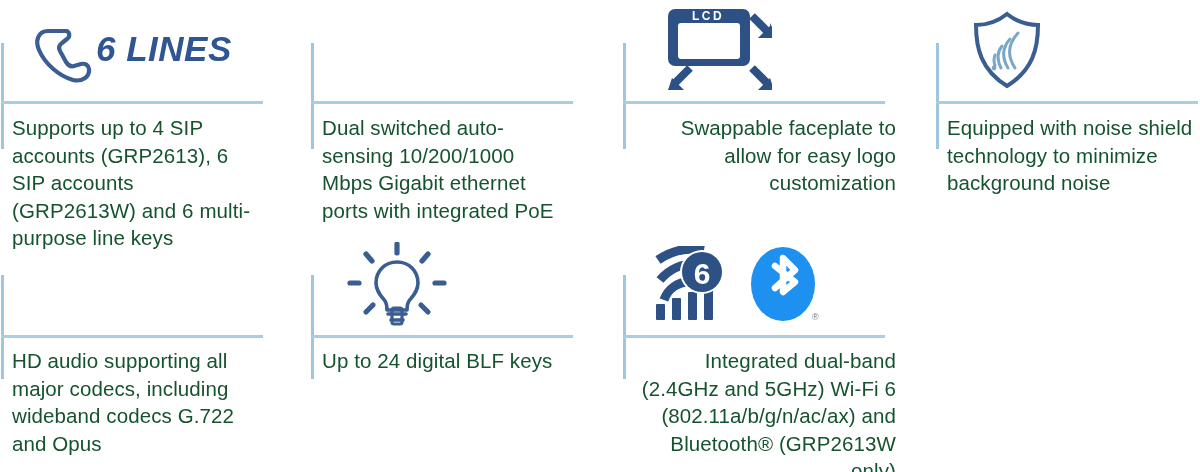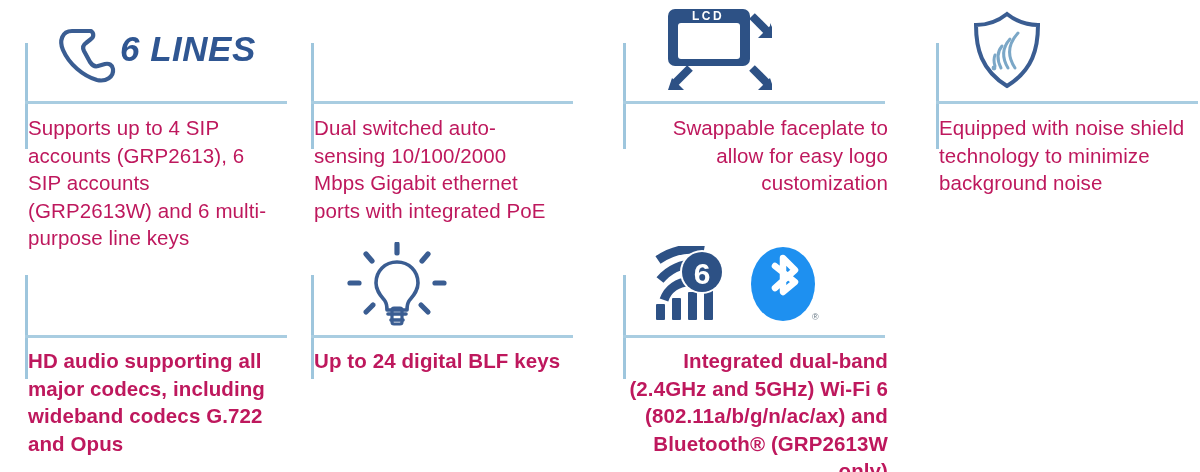--- a/index.html
+++ b/index.html
@@ -12,21 +12,21 @@
   #feature-grid {
     position: relative;
     width: 1200px; height: 472px;
     background: #ffffff;
   }
   .feature-cell {
     position: absolute;
     top: 0;
   }
   
-  .col-1 { left: 0px;   width: 310px; margin-left: 24px; }
+  .col-1 { left: 0px;   width: 310px; }
   .col-2 { left: 310px; width: 312px; }
   .col-3 { left: 622px; width: 313px; }
   .col-4 { left: 935px; width: 265px; }
 
   .row-top    { top: 0px;   height: 236px; }
   .row-bottom { top: 236px; height: 236px; }
 
   
   .rule-vertical {
     position: absolute;
@@ -58,30 +58,30 @@
     height: 100px;
     display: flex;
     align-items: center;
     gap: 18px;
   }
   .icon-area svg { display: block; }
 
   
   .feature-text {
     position: absolute;
-    left: 4px;
+    left: 12px;
     width: 248px;
-    color: #be185d;
+    color: #14532d;
     font-size: 20.5px;
     line-height: 27.5px;
     letter-spacing: 0.1px;
     white-space: pre-line;
   }
   .row-top .feature-text    { top: 114px; }
-  .row-bottom .feature-text { top: 111px; font-weight: bold; }
+  .row-bottom .feature-text { top: 111px; }
 
   .col-4 .feature-text { width: 262px; }
   .col-3 .feature-text { width: 262px; text-align: right; }
 </style>
 </head>
 <body>
 
 <div id="feature-grid">
 
   <div class="feature-cell col-1 row-top">
@@ -92,21 +92,21 @@
         <path d="M18 16 C8 16 5 26 9 35 C15 49 29 61 43 65 C52 67 60 62 59 54 C58.5 50 55 48 51 49 L44 51 C41 52 38 50 36 47 L30 36 C28.5 33 29 30 32 28 L37 24 C40 22 40 18 37 16 Z" fill="none" stroke="#3a5d92" stroke-width="4.2" stroke-linejoin="round" stroke-linecap="round"></path>
         <text x="66" y="46" font-family="Liberation Sans, sans-serif" font-size="35" font-weight="bold" font-style="italic" fill="#2f5692" letter-spacing="0.5">6 LINES</text>
       </svg>
     </div>
     <div class="feature-text">Supports up to 4 SIP accounts (GRP2613), 6 SIP accounts (GRP2613W) and 6 multi-purpose line keys</div>
   </div>
 
   <div class="feature-cell col-2 row-top">
     <div class="rule-vertical"></div>
     <div class="rule-horizontal"></div>
-    <div class="feature-text">Dual switched auto-sensing 10/100/2000 Mbps Gigabit ethernet ports with integrated PoE</div>
+    <div class="feature-text">Dual switched auto-sensing 10/200/1000 Mbps Gigabit ethernet ports with integrated PoE</div>
   </div>
 
   <div class="feature-cell col-3 row-top">
     <div class="rule-vertical"></div>
     <div class="rule-horizontal"></div>
     <div class="icon-area">
       <svg width="120" height="90" viewBox="0 0 120 90">
         <rect x="16" y="4" width="82" height="57" rx="7" fill="#2d5185"></rect>
         <rect x="26" y="18" width="62" height="36" rx="3" fill="#ffffff"></rect>
         <text x="40" y="15" font-family="Liberation Sans, sans-serif" font-size="12" font-weight="bold" fill="#ffffff" letter-spacing="2.5">LCD</text>

